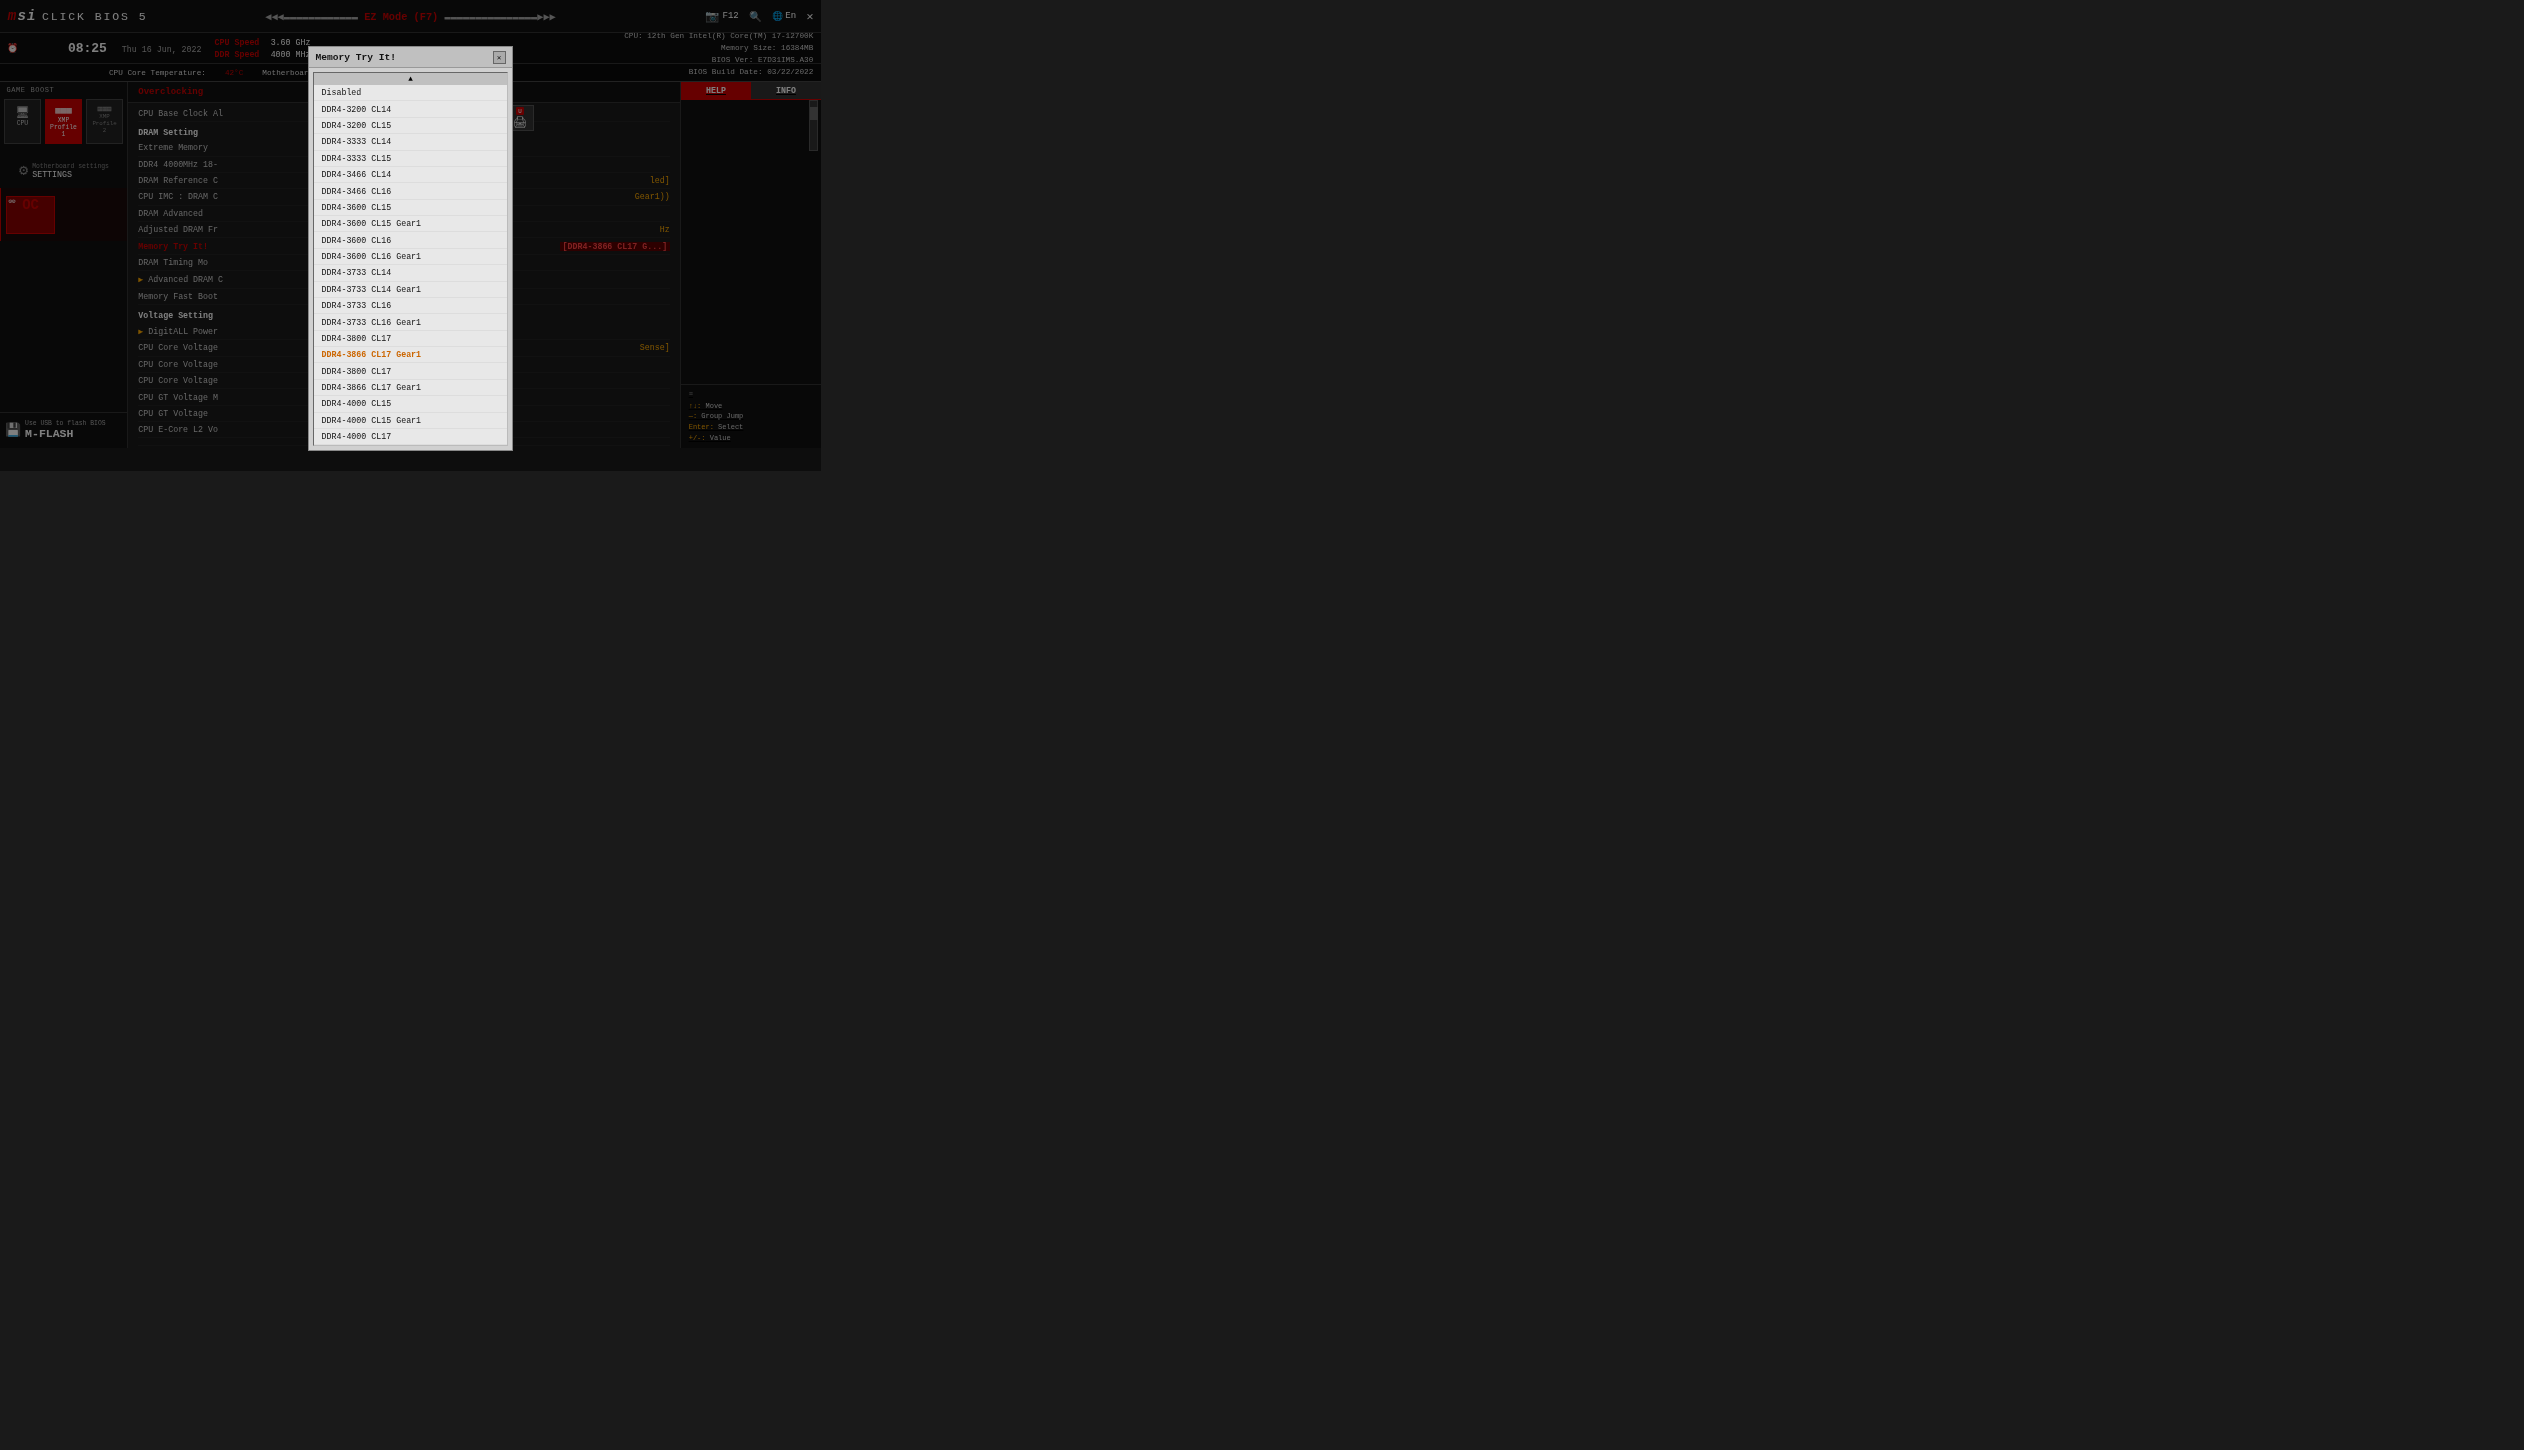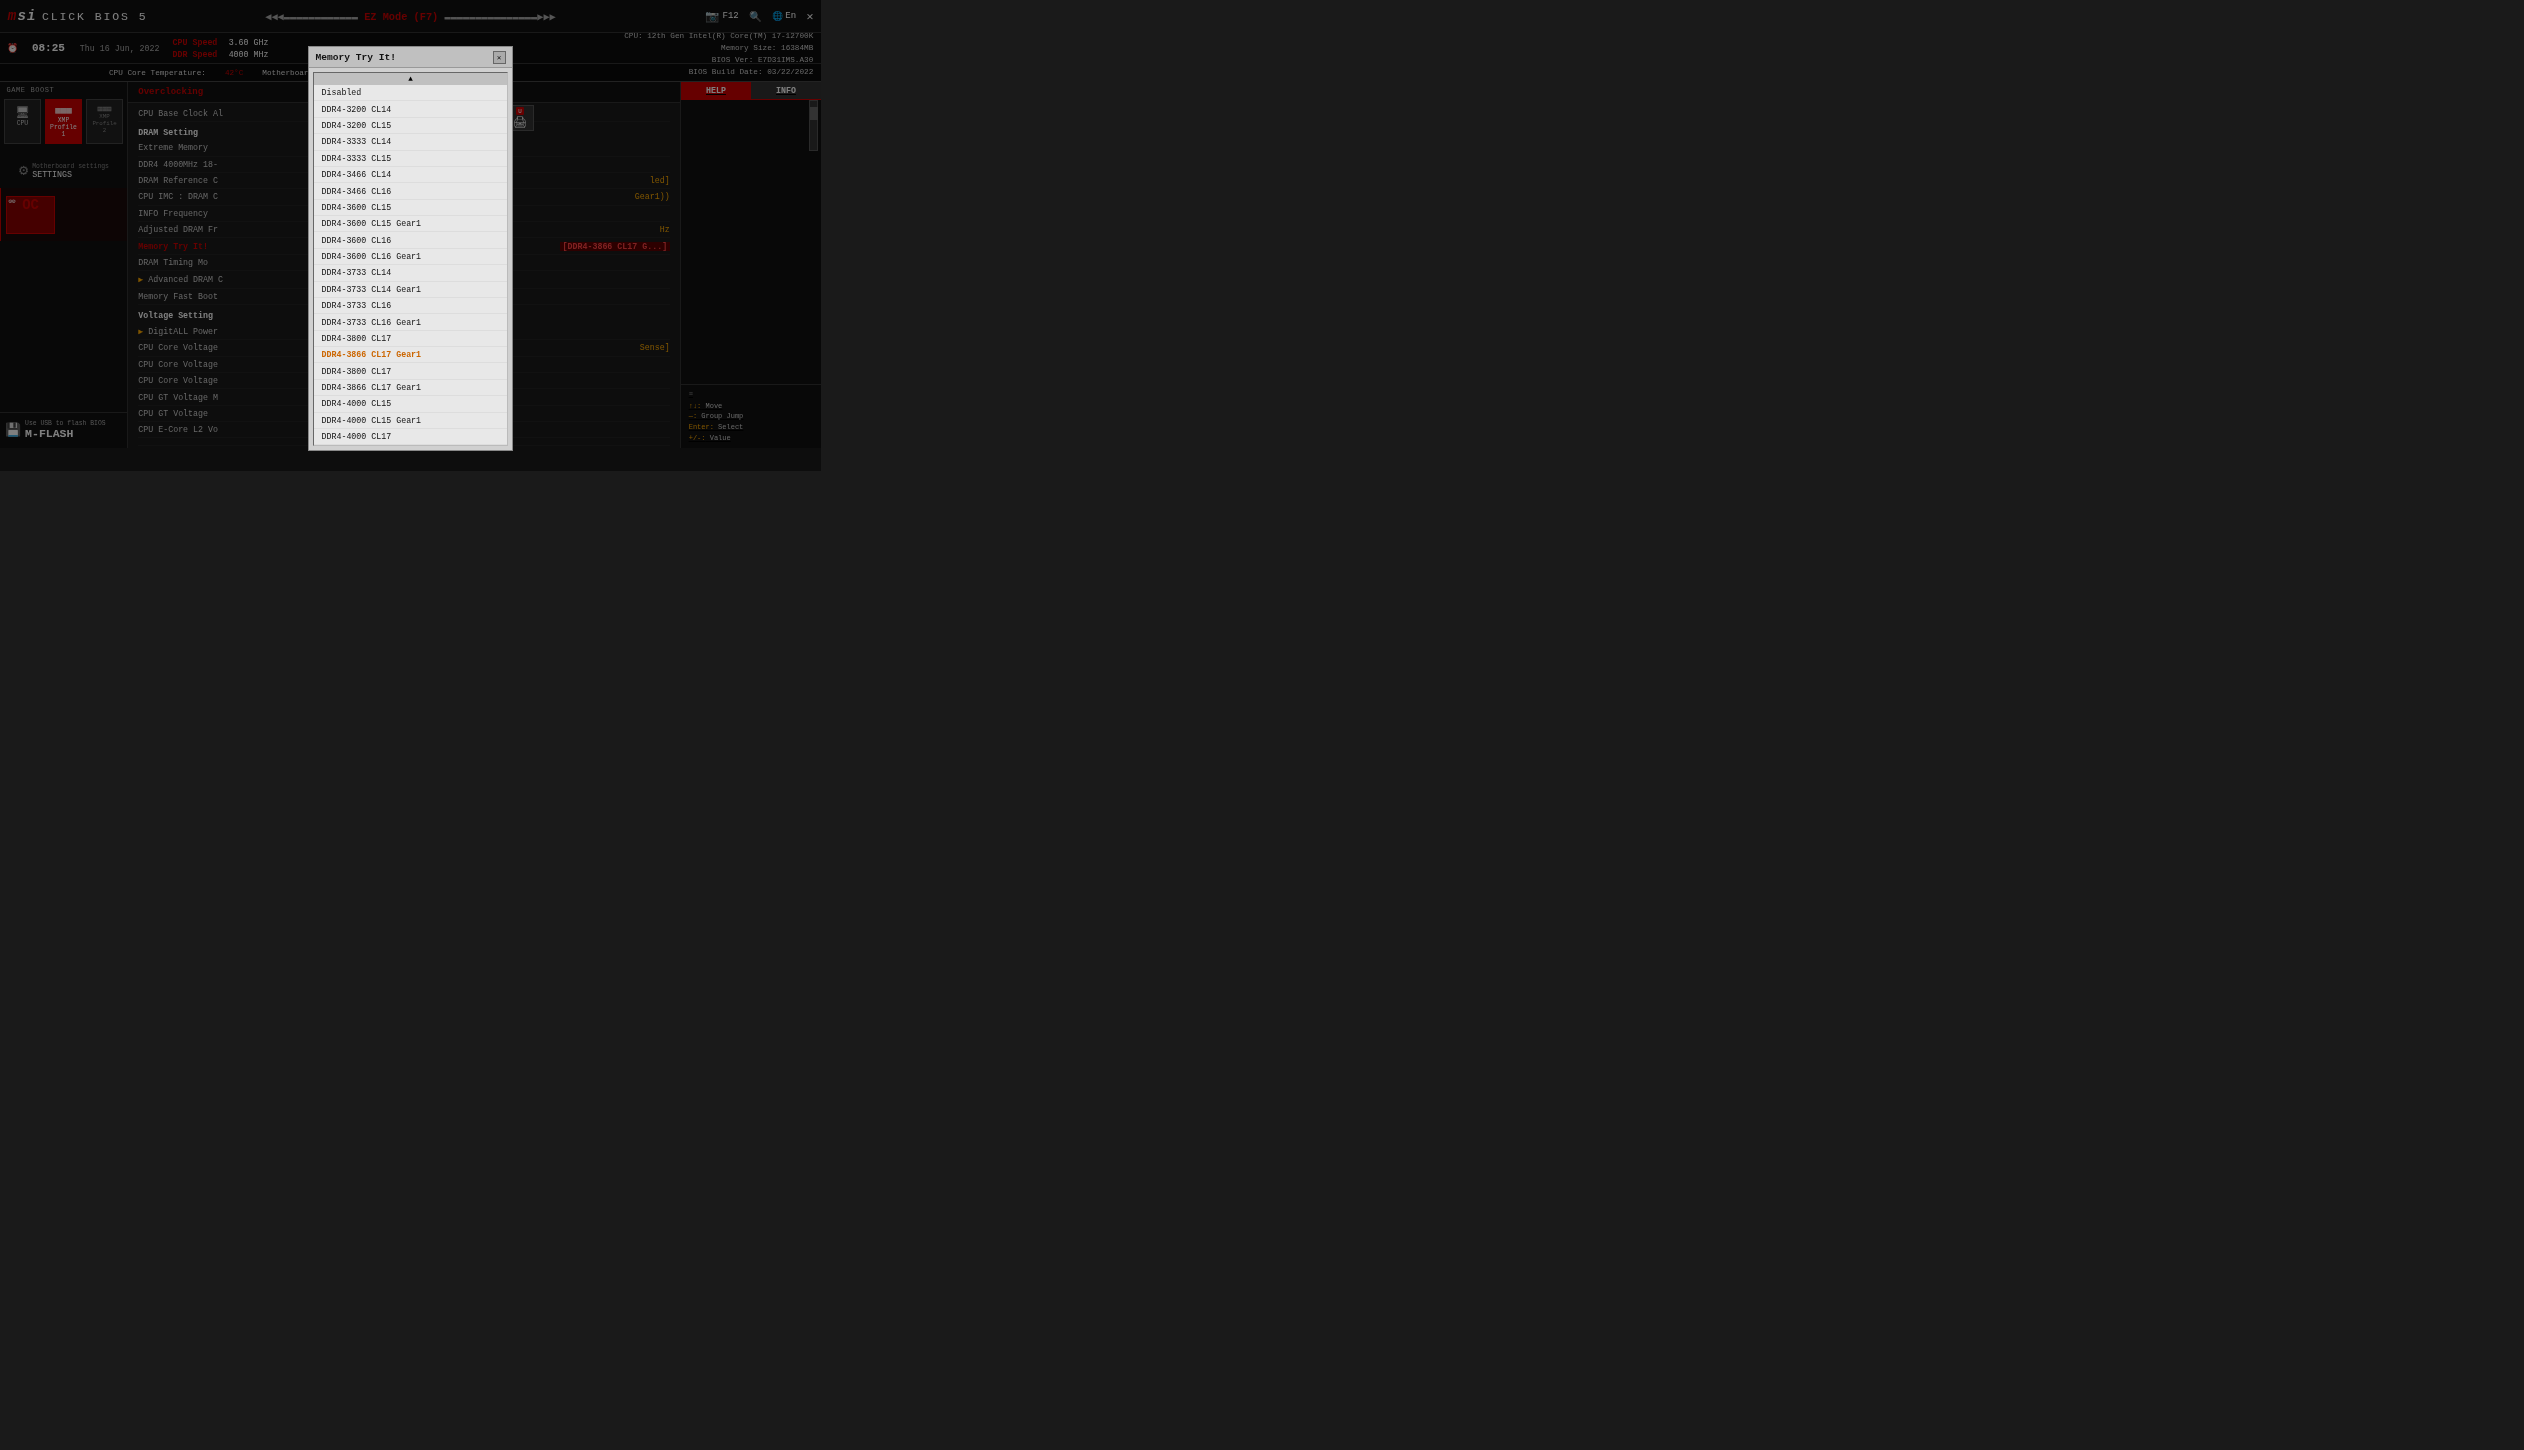--- a/index.html
+++ b/index.html
@@ -417,21 +417,21 @@
       <span style="font-size:9px; color:#e44;">🌐</span>
       <span>En</span>
     </div>
     <div class="close-btn">✕</div>
   </div>
 </div>
 
 <div class="info-bar">
   <div style="color:#aaa; font-size:9px">⏰</div>
   <div class="time-date">
-    <span style="font-size:11px; font-weight:bold; color:#fff;">08:25</span>
+    <span style="font-size:13px; font-weight:bold; color:#fff;margin-left:36px;">08:25</span>
     &nbsp;
     <span>Thu 16 Jun, 2022</span>
   </div>
 
   <div class="speed-info">
     <div>
       <span class="cpu-speed">CPU Speed</span>
       <span class="speed-val">3.60 GHz</span>
     </div>
     <div>
@@ -538,21 +538,21 @@
       </div>
       <div class="oc-item">
         <span>DRAM Reference C</span>
         <span class="oc-val">led]</span>
       </div>
       <div class="oc-item">
         <span>CPU IMC : DRAM C</span>
         <span class="oc-val">Gear1))</span>
       </div>
       <div class="oc-item">
-        <span>INFO Frequency</span>
+        <span>DRAM Advanced</span>
         <span class="oc-val"></span>
       </div>
       <div class="oc-item">
         <span>Adjusted DRAM Fr</span>
         <span class="oc-val">Hz</span>
       </div>
       <div class="oc-item highlight">
         <span>Memory Try It!</span>
         <span class="oc-val red-val">[DDR4-3866 CL17 G...]</span>
       </div>

